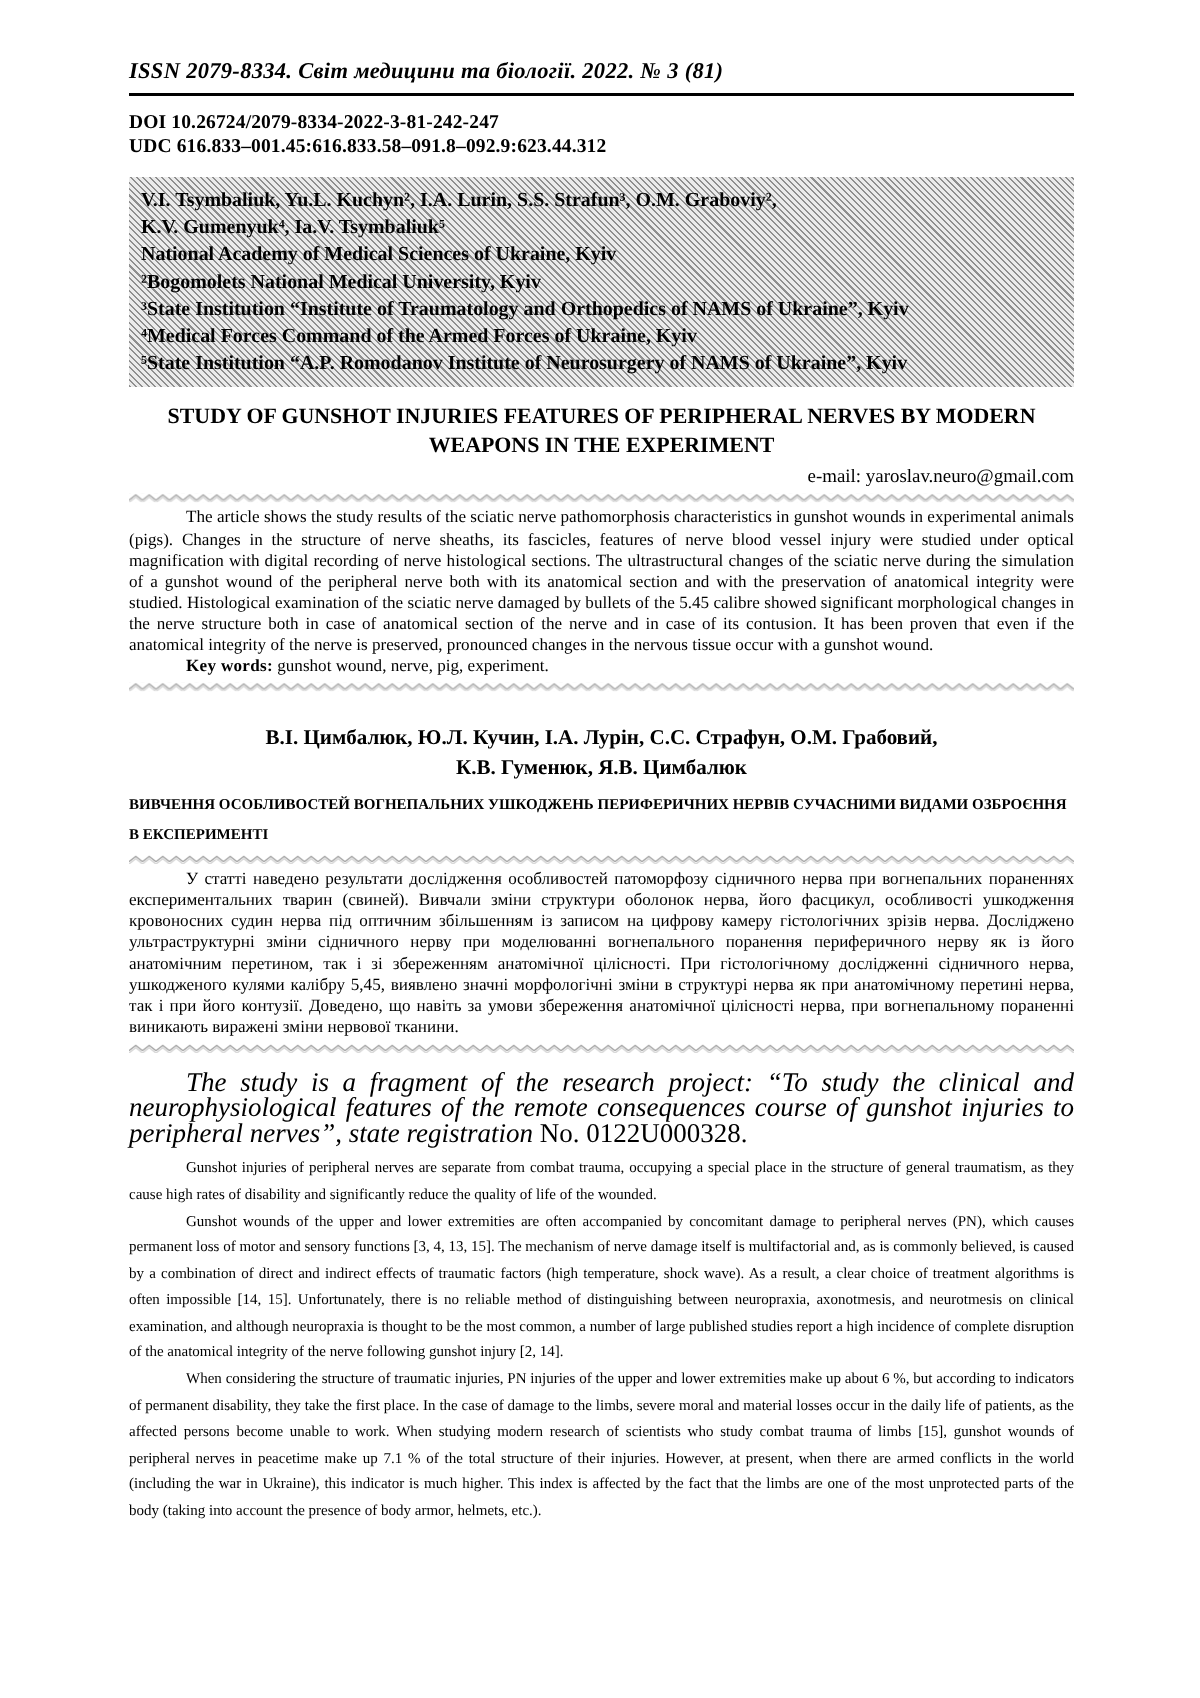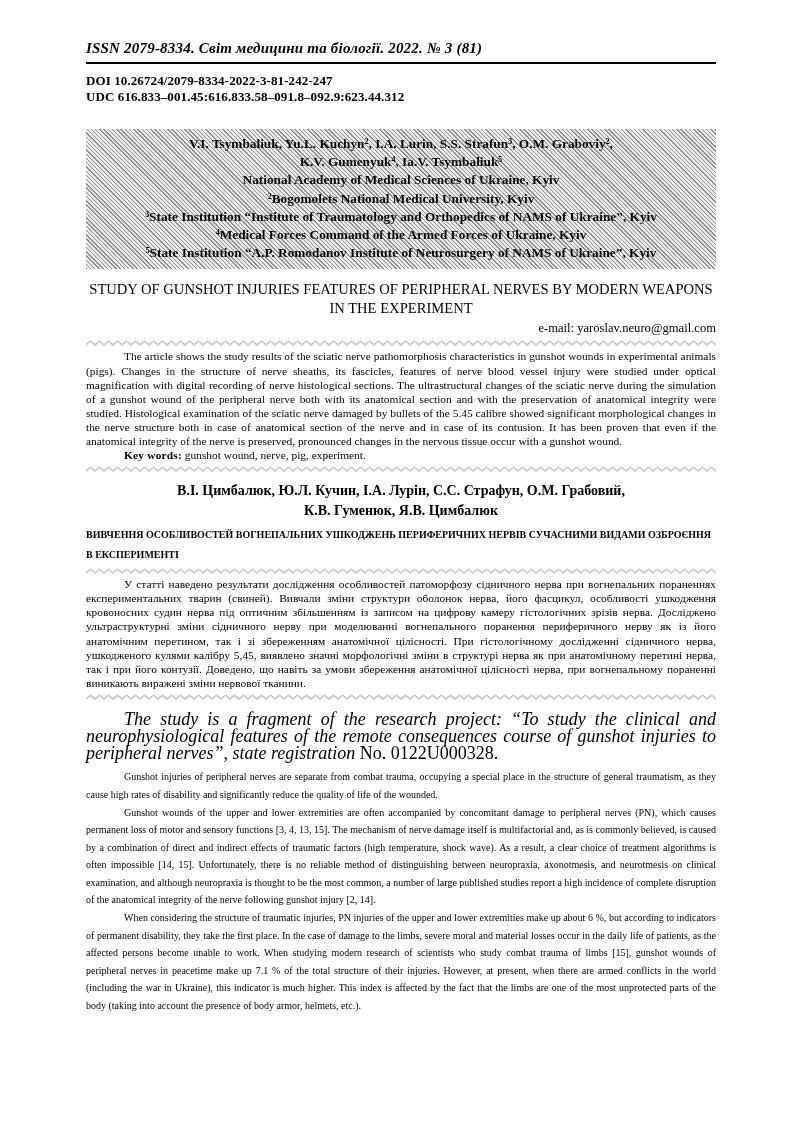--- a/index.html
+++ b/index.html
@@ -27,33 +27,33 @@
     border-bottom: 2px solid #000;
   }
   .doi-udc { margin-top: 9px; }
   .doi-line, .udc-line {
     font-weight: bold;
     font-size: 13px;
     line-height: 16px;
     letter-spacing: 0.1px;
   }
   .authors-box {
-    margin-top: 24px;
+    margin-top: 13px;
     padding: 6px 8px 7px 8px;
-    text-align: center;
+    text-align: left;
     font-weight: bold;
     font-size: 13.3px;
     line-height: 18.2px;
     background: repeating-linear-gradient(45deg, #8f8f8f 0px, #8f8f8f 1px, #ebebeb 1px, #ebebeb 3px);
   }
   .authors-box div { text-shadow: 0 0 1px rgba(255,255,255,0.6); }
   .paper-title {
     margin-top: 11px;
     text-align: center;
-    font-weight: normal;
+    font-weight: bold;
     font-size: 14.6px;
     line-height: 19px;
   }
   .email {
     margin-top: 3px;
     text-align: right;
     font-size: 12.6px;
     line-height: 15px;
   }
   .divider { display: block; margin-top: 4px; margin-bottom: 2px; }
@@ -65,21 +65,21 @@
     text-indent: 38px;
   }
   .keywords-line {
     margin: 0;
     font-size: 11.4px;
     line-height: 14.1px;
     text-indent: 38px;
   }
   .keywords-line b { letter-spacing: 0.2px; }
   .ua-authors {
-    margin-top: 9px;
+    margin-top: 22px;
     text-align: center;
     font-weight: bold;
     font-size: 14px;
     line-height: 19.5px;
   }
   .ua-title {
     margin-top: 5px;
     font-weight: bold;
     font-size: 10px;
     line-height: 19.5px;

